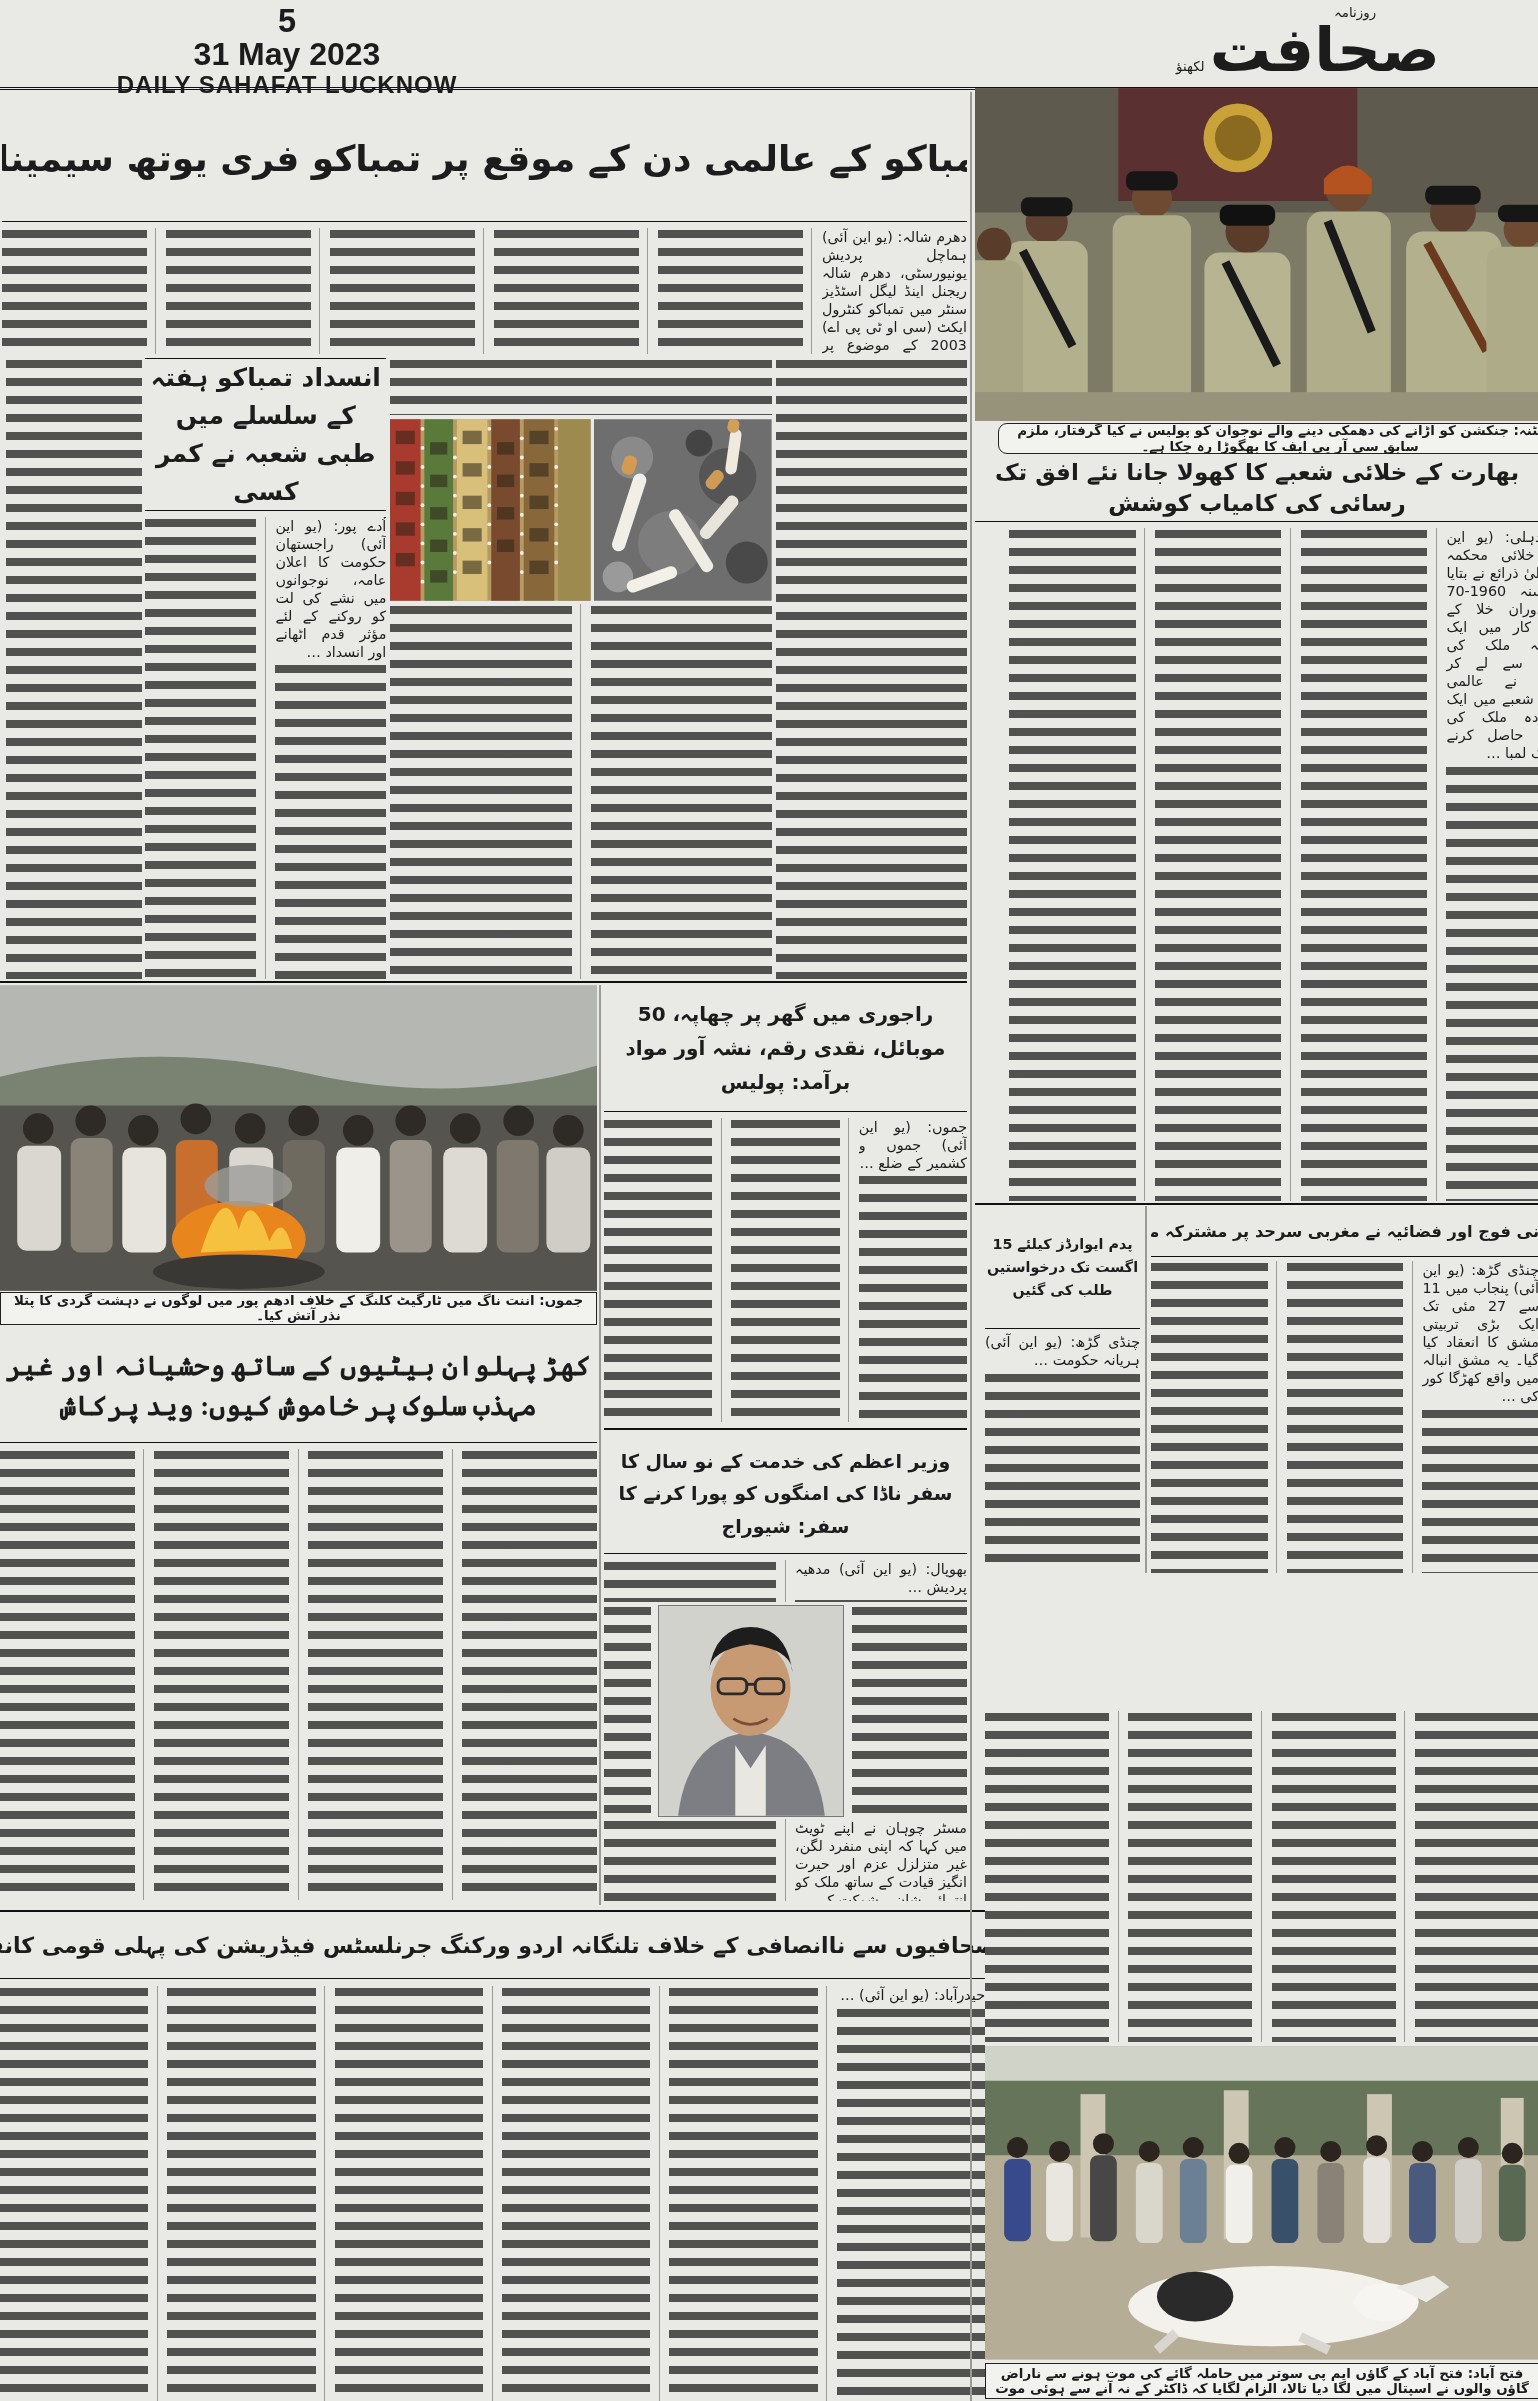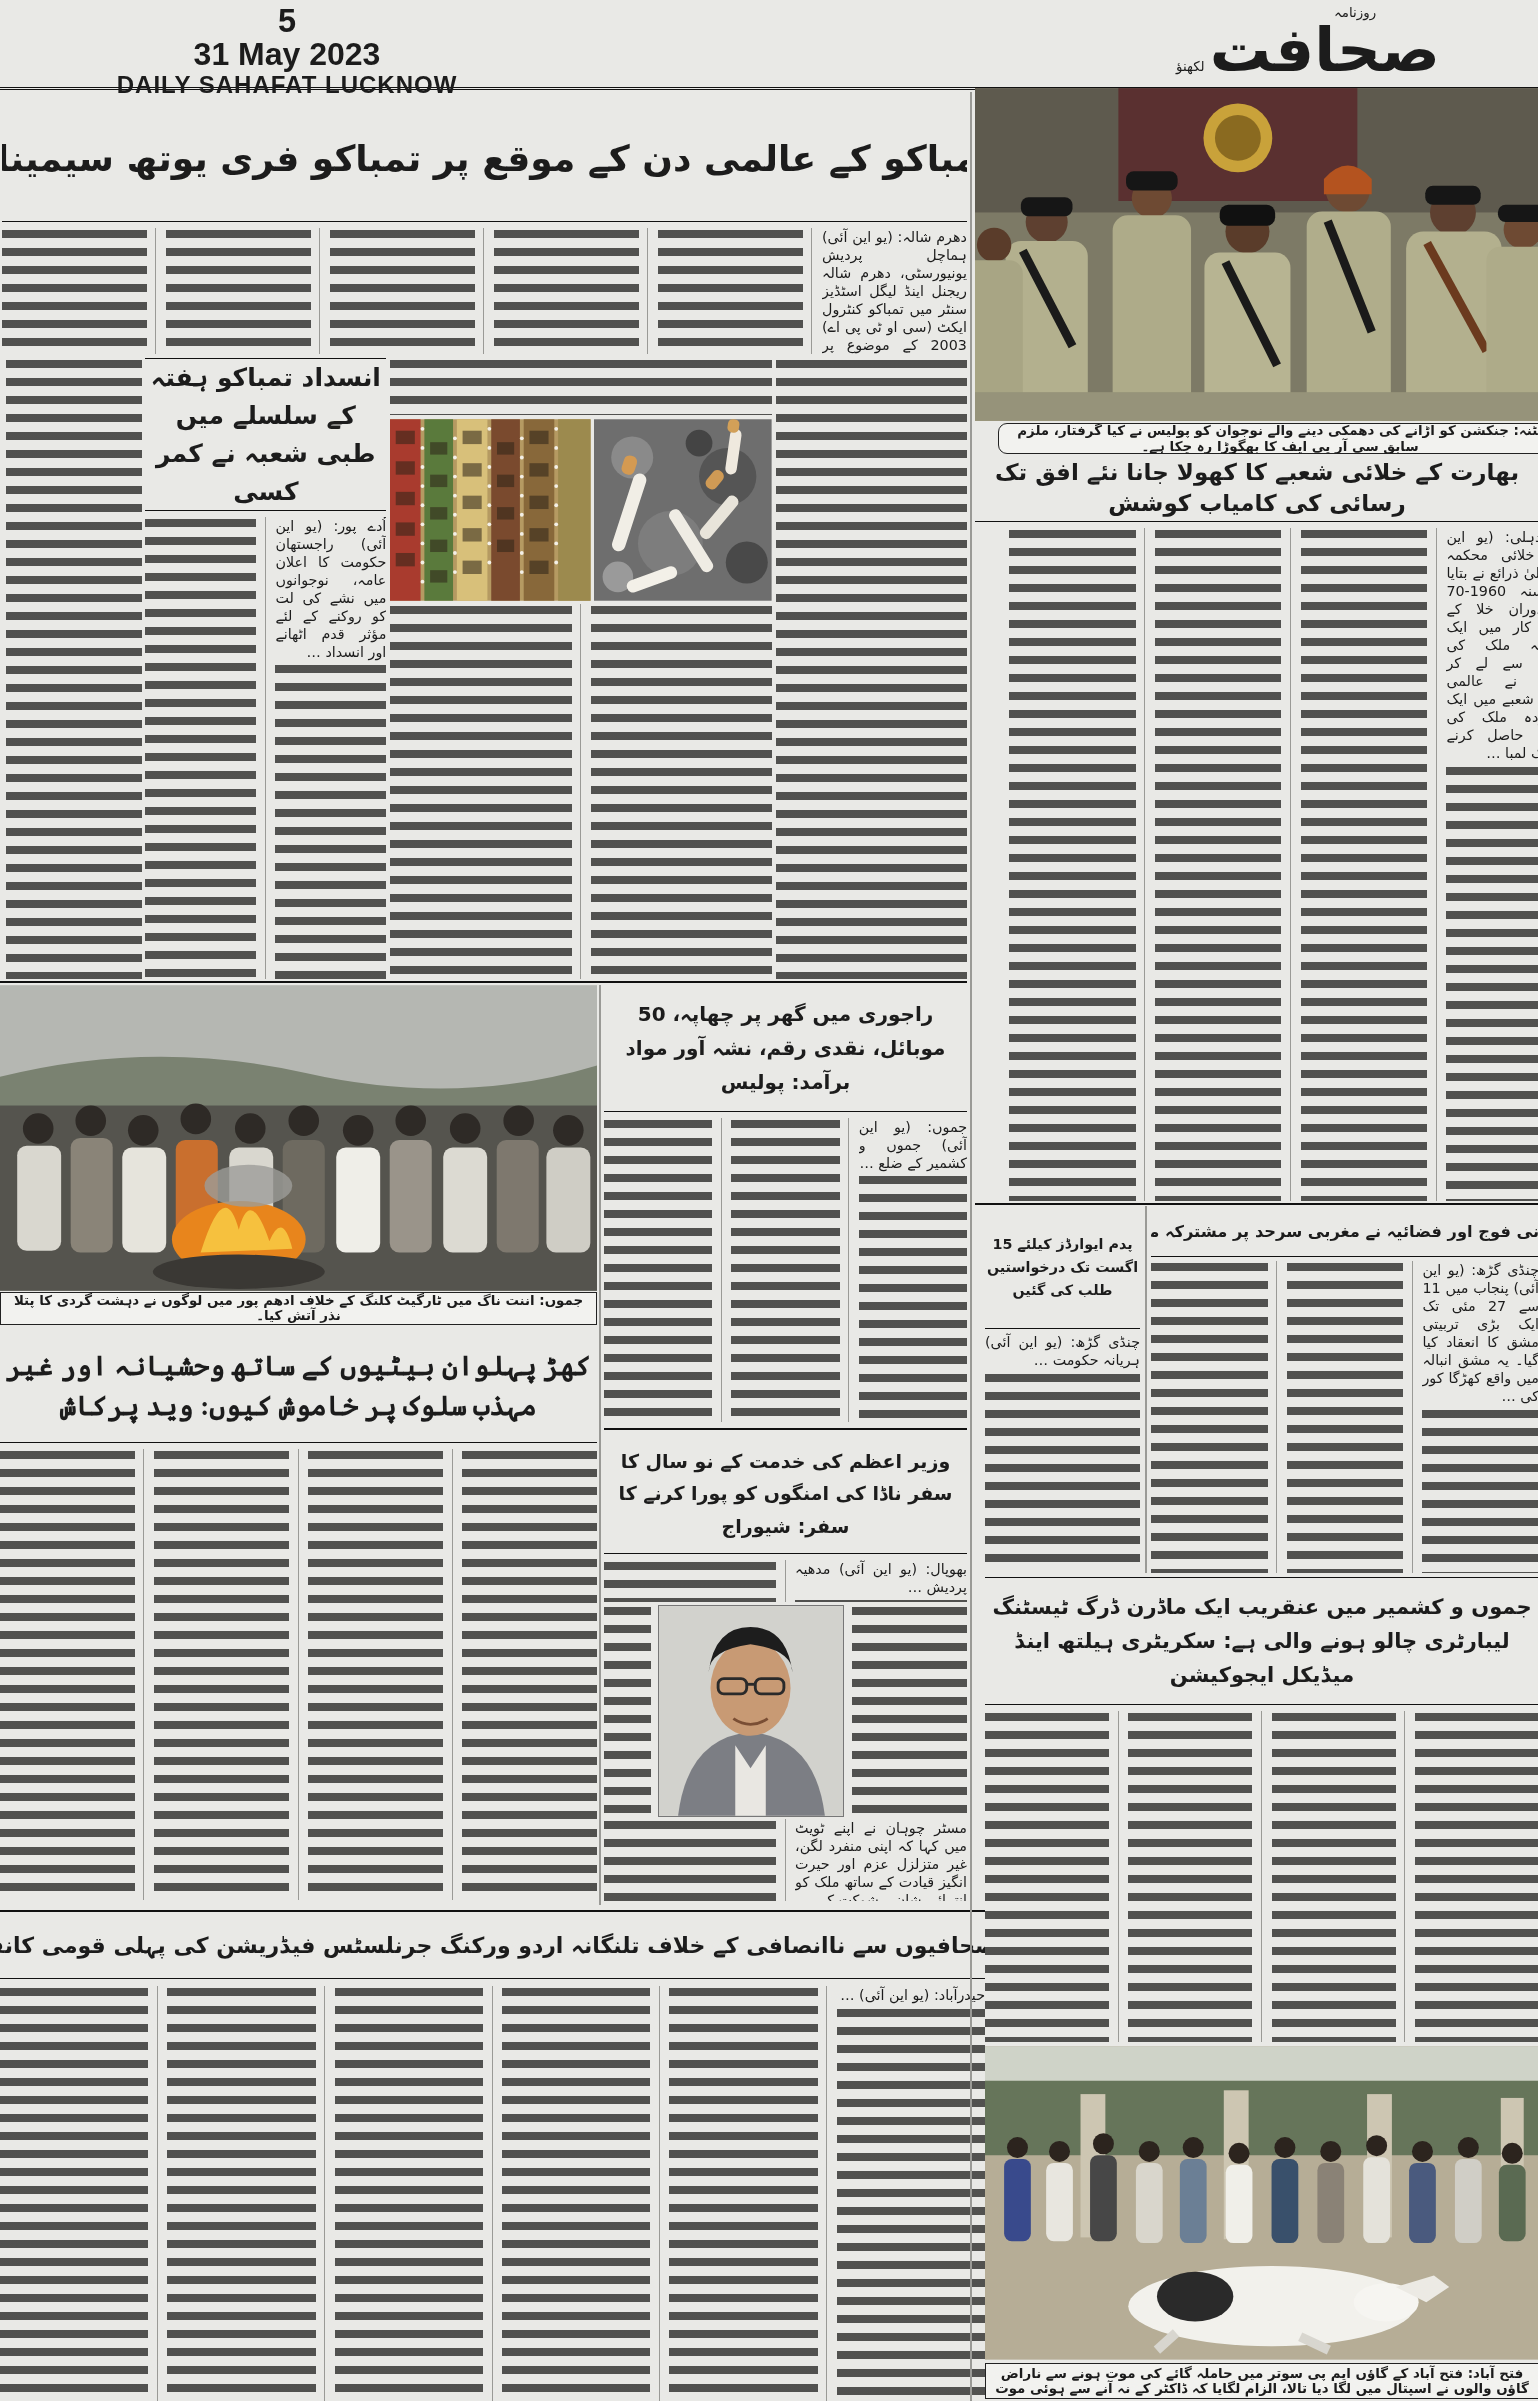--- a/index.html
+++ b/index.html
@@ -324,21 +324,20 @@
     <div style="height:235px;margin-top:3.8px;">
       <div class="cols">
           <div class="col">
             <p class="lead">چنڈی گڑھ: (یو این آئی) ہریانہ حکومت …</p>
             <div class="fill"></div>
           </div>
         </div>
     </div>
   </div>
 
-  <div class="abs hl rule-t rule-b" style="left:985px;top:1577px;width:554px;height:128px;font-size:21px;line-height:34px;">جموں و کشمیر میں عنقریب ایک ماڈرن ڈرگ ٹیسٹنگ لیبارٹری چالو ہونے والی ہے: سکریٹری ہیلتھ اینڈ میڈیکل ایجوکیشن</div>
   <div class="abs" style="left:985px;top:1711px;width:554px;height:331px;">
     <div class="cols">
         <div class="col">
           <div class="fill"></div>
         </div>
         <div class="col">
           <div class="fill"></div>
         </div>
         <div class="col">
           <div class="fill"></div>

